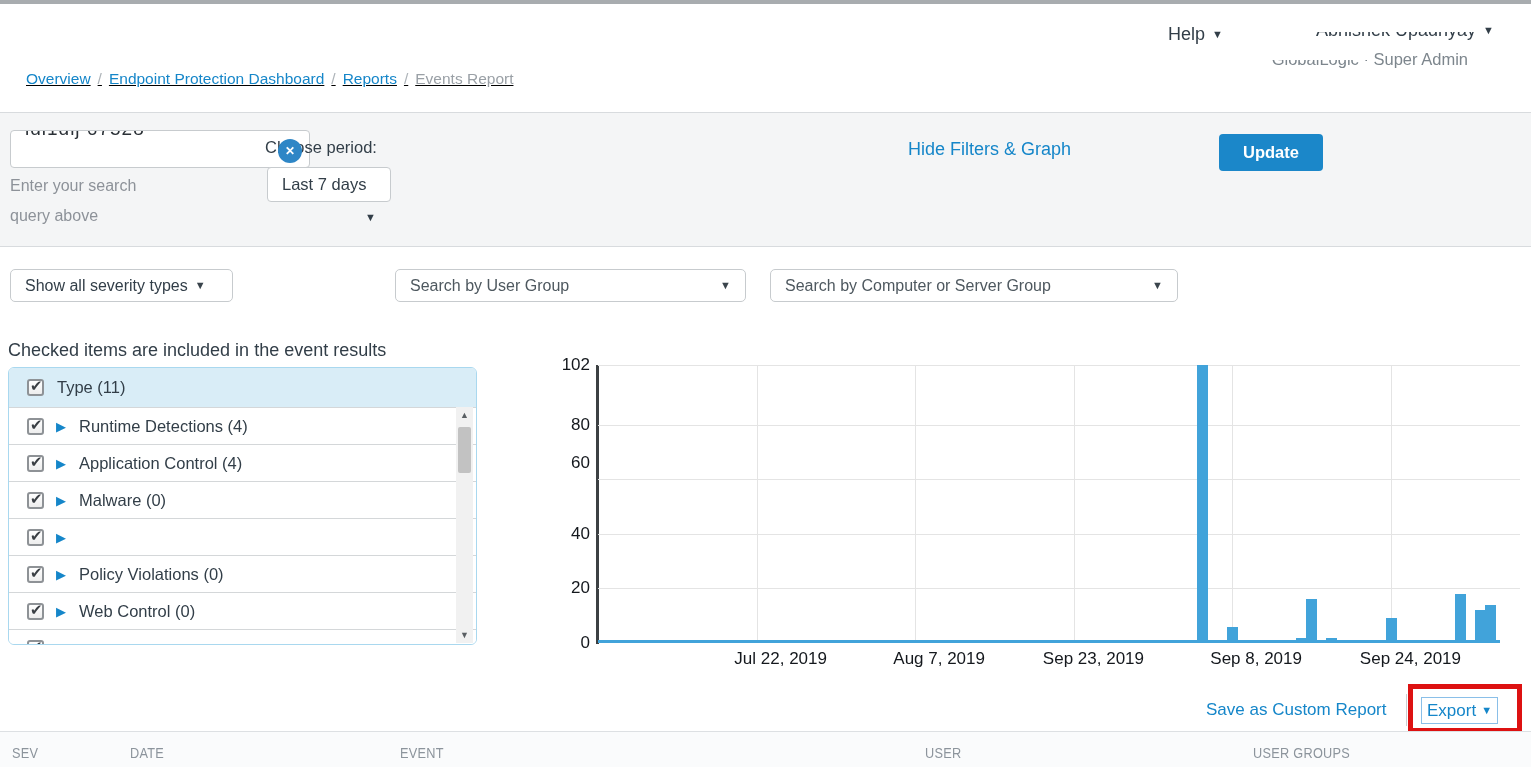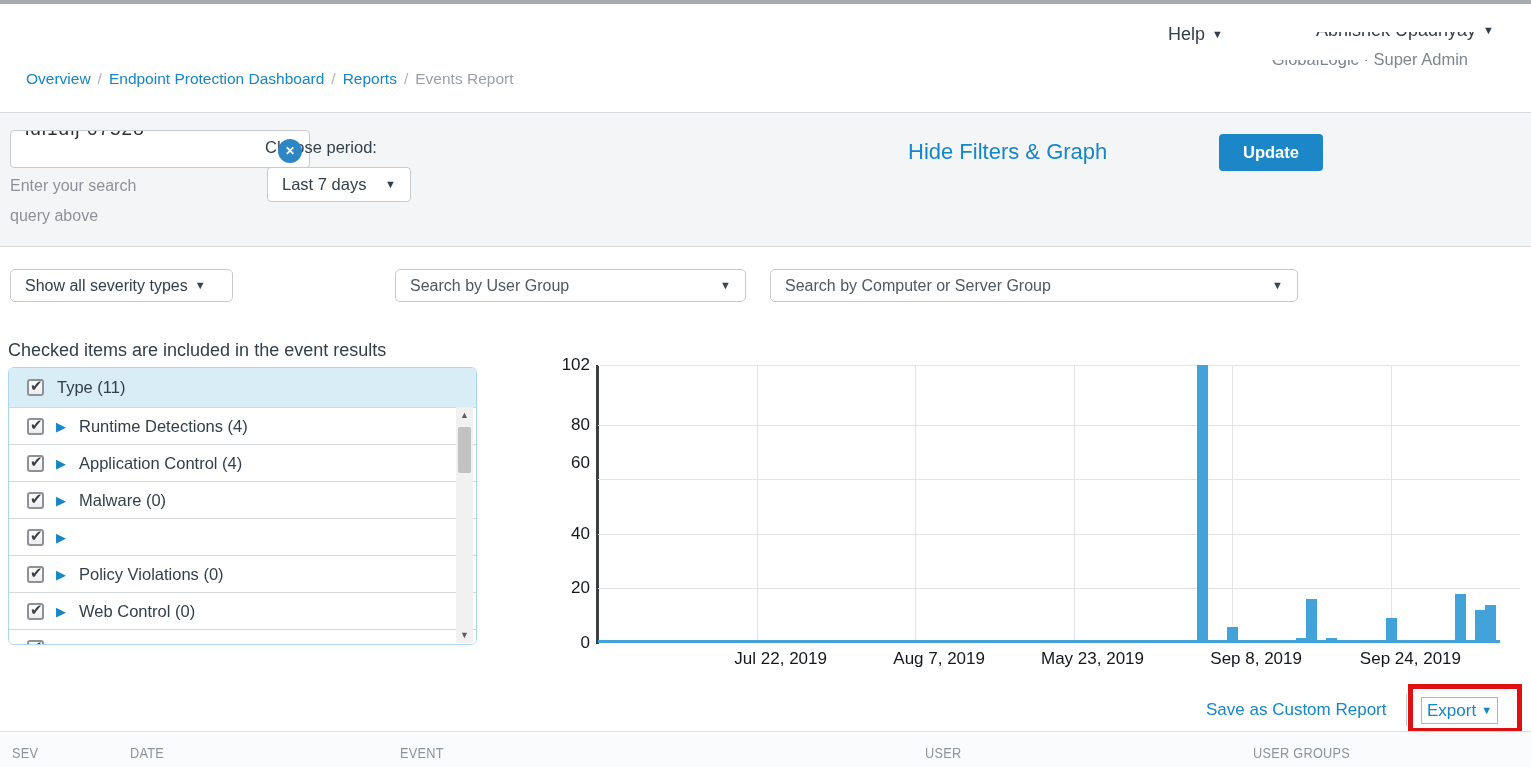--- a/index.html
+++ b/index.html
@@ -3,51 +3,51 @@
 <meta charset="utf-8">
 <style>
   * { box-sizing: border-box; margin: 0; padding: 0; }
   body { background:#fff; font-family:"Liberation Sans", sans-serif; }
   .canvas { position:relative; width:1531px; height:767px; background:#fff; overflow:hidden; }
 
   .topstrip { position:absolute; left:0; top:0; width:1531px; height:4px; background:#a8acaf; }
 
   
   .page-title { position:absolute; left:25px; top:18px; font-size:34px; color:#323e48; letter-spacing:-0.5px; }
-  .breadcrumb { position:absolute; left:26px; top:70px; font-size:15.5px; }
+  .breadcrumb { position:absolute; left:26px; top:70px; font-size:15.5px;text-decoration:underline; }
   .breadcrumb a { color:#1586c9; text-decoration:none; cursor:pointer; }
   .breadcrumb .sep { color:#aeb4b9; padding:0 7px; }
   .breadcrumb .current { color:#9aa0a6; }
   .help { position:absolute; left:1168px; top:24px; font-size:18px; color:#323e48; cursor:pointer; }
   .caret { font-size:11px; position:relative; top:-2px; margin-left:7px; }
   .user-menu { position:absolute; right:37px; top:20px; text-align:right; cursor:pointer; }
   .user-line1 { font-size:18px; color:#323e48; white-space:nowrap; }
   .user-line2 { font-size:16.5px; color:#7d868d; margin-top:9px; padding-right:26px; white-space:nowrap; }
   .masked-wrap { position:relative; display:inline-block; }
   .mask { position:absolute; left:-3px; right:-3px; top:-4px; height:76%; background:#fff; }
 
   
   .filter-panel { position:absolute; left:-2px; top:112px; width:1535px; height:135px; background:#f4f5f6; border:1px solid #d8dbde; }
   .search-box { position:absolute; left:10px; top:130px; width:300px; height:38px; background:#fff; border:1px solid #c7cbce; border-radius:4px; overflow:hidden; z-index:1; cursor:text; }
   .clipped-value { position:absolute; top:-13px; left:14px; font-size:19px; color:#2a3036; letter-spacing:1px; white-space:nowrap; }
   .period-label { position:absolute; left:265px; top:138px; font-size:16.5px; color:#323e48; z-index:2; }
   .clear-icon { position:absolute; left:278px; top:139px; width:24px; height:24px; border-radius:50%; background:#2e86c6; color:#fff; font-size:12px; font-weight:bold; text-align:center; line-height:24px; z-index:3; cursor:pointer; }
-  .period-select { position:absolute; left:267px; top:167px; width:144px; height:35px; background:#fff; border:1px solid #c7cbce; border-radius:4px; z-index:2; font-size:16.5px; color:#323e48; line-height:33px; padding:0 14px; cursor:pointer; }
+  .period-select { position:absolute; left:267px; top:167px; width:124px; height:35px; background:#fff; border:1px solid #c7cbce; border-radius:4px; z-index:2; font-size:16.5px; color:#323e48; line-height:33px; padding:0 14px; cursor:pointer; }
   .period-select .caret { float:right; line-height:33px; top:0; color:#323e48; }
   .search-helper { position:absolute; left:10px; font-size:16px; color:#8d9299; }
   .helper1 { top:177px; } .helper2 { top:207px; }
-  .hide-link { position:absolute; left:908px; top:139px; font-size:22px; color:#1586c9; cursor:pointer; }
+  .hide-link { position:absolute; left:908px; top:139px; font-size:18px; color:#1586c9; cursor:pointer; }
   .update-btn { position:absolute; left:1219px; top:134px; width:104px; height:37px; background:#1b87c9; border:none; border-radius:4px; color:#fff; font-size:16.5px; font-weight:bold; font-family:"Liberation Sans",sans-serif; cursor:pointer; }
 
   
   .dd { position:absolute; top:269px; height:33px; background:#fff; border:1px solid #c7cbce; border-radius:5px; font-size:16px; line-height:31px; padding:0 14px; cursor:pointer; white-space:nowrap; }
   .dd .caret { color:#3a444c; }
   .dd-severity { left:10px; width:223px; color:#323e48; }
   .dd-usergroup { left:395px; width:351px; color:#4e585f; }
-  .dd-computergroup { left:770px; width:528px; color:#4e585f; }
+  .dd-computergroup { left:770px; width:408px; color:#4e585f; }
   .dd .caret-right { float:right; line-height:31px; top:0; }
 
   
   .cl-heading { position:absolute; left:8px; top:340px; font-size:18px; color:#323e48; }
   .cl-panel { position:absolute; left:8px; top:367px; width:469px; height:278px; border:1px solid #a9d8ef; border-radius:6px; background:#fff; overflow:hidden; }
   .cl-group { height:39px; background:#d9edf7; display:flex; align-items:center; padding-left:18px; }
   .cl-item { height:37px; display:flex; align-items:center; padding-left:18px; border-top:1px solid #d4d7d9; background:#fff; }
   .checkbox { width:17px; height:17px; border:2px solid #8e9296; border-radius:3px; background:linear-gradient(#fff,#ededed); position:relative; cursor:pointer; flex:none; }
   .checkbox .tick { position:absolute; left:1px; top:-4px; font-size:15px; color:#3a3f44; }
   .expand-icon { color:#1586c9; font-size:13px; margin-left:12px; cursor:pointer; flex:none; }
@@ -196,21 +196,21 @@
         <div class="ylab" style="left: 530px; top: 453px;">60</div>
         <div class="hgrid" style="top: 424.961px;"></div>
         <div class="ylab" style="left: 530px; top: 414.961px;">80</div>
         <div class="hgrid" style="top: 365px;"></div>
         <div class="ylab" style="left: 530px; top: 355px;">102</div>
         <div class="vgrid" style="left: 757px;"></div>
         <div class="xlab" style="left: 687px;">Jul 22, 2019</div>
         <div class="vgrid" style="left: 915px;"></div>
         <div class="xlab" style="left: 845px;">Aug 7, 2019</div>
         <div class="vgrid" style="left: 1074px;"></div>
-        <div class="xlab" style="left: 1004px;">May 23, 2019</div>
+        <div class="xlab" style="left: 1004px;">Sep 23, 2019</div>
         <div class="vgrid" style="left: 1232px;"></div>
         <div class="xlab" style="left: 1162px;">Sep 8, 2019</div>
         <div class="vgrid" style="left: 1391px;"></div>
         <div class="xlab" style="left: 1321px;">Sep 24, 2019</div>
         <div class="zeroline" style="left: 598px; width: 902px; background: rgb(65, 163, 218);"></div>
         <div class="bar" style="left: 1197px; top: 365px; width: 11px; height: 278px; background: rgb(65, 163, 218);"></div>
         <div class="bar" style="left: 1227px; top: 626.647px; width: 11px; height: 16.3529px; background: rgb(65, 163, 218);"></div>
         <div class="bar" style="left: 1296px; top: 637.549px; width: 11px; height: 5.45098px; background: rgb(65, 163, 218);"></div>
         <div class="bar" style="left: 1306px; top: 599.392px; width: 11px; height: 43.6078px; background: rgb(65, 163, 218);"></div>
         <div class="bar" style="left: 1326px; top: 637.549px; width: 11px; height: 5.45098px; background: rgb(65, 163, 218);"></div>

